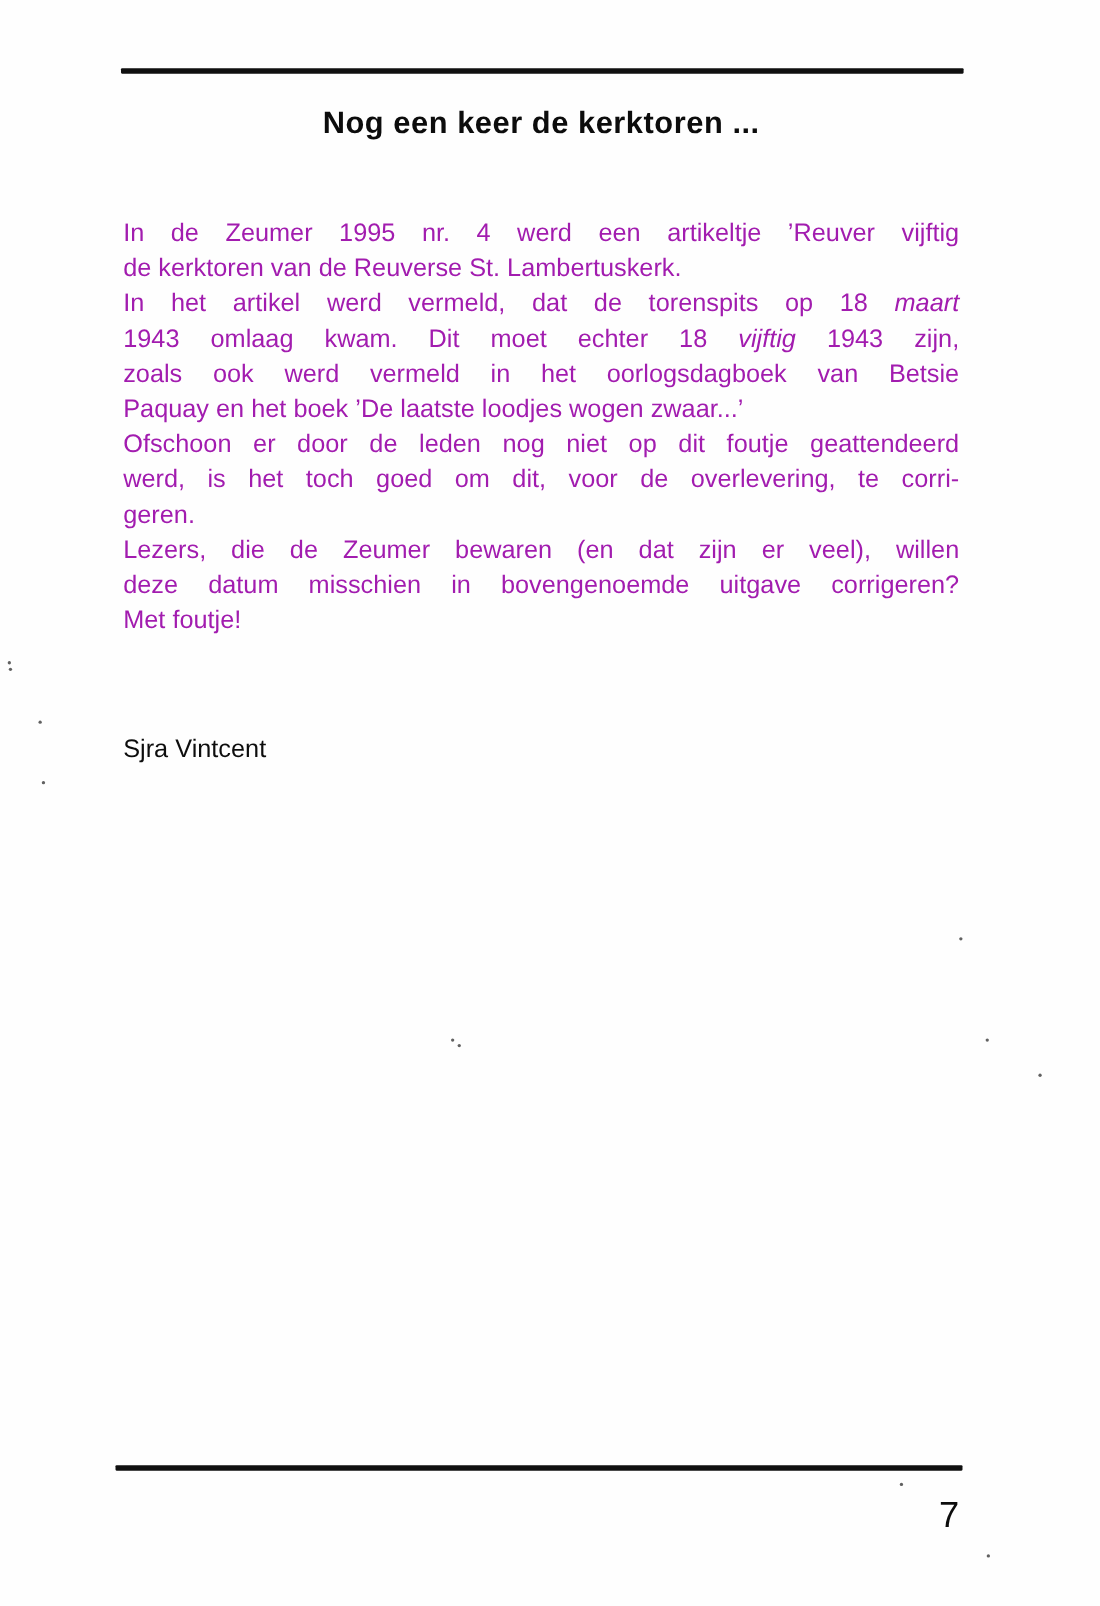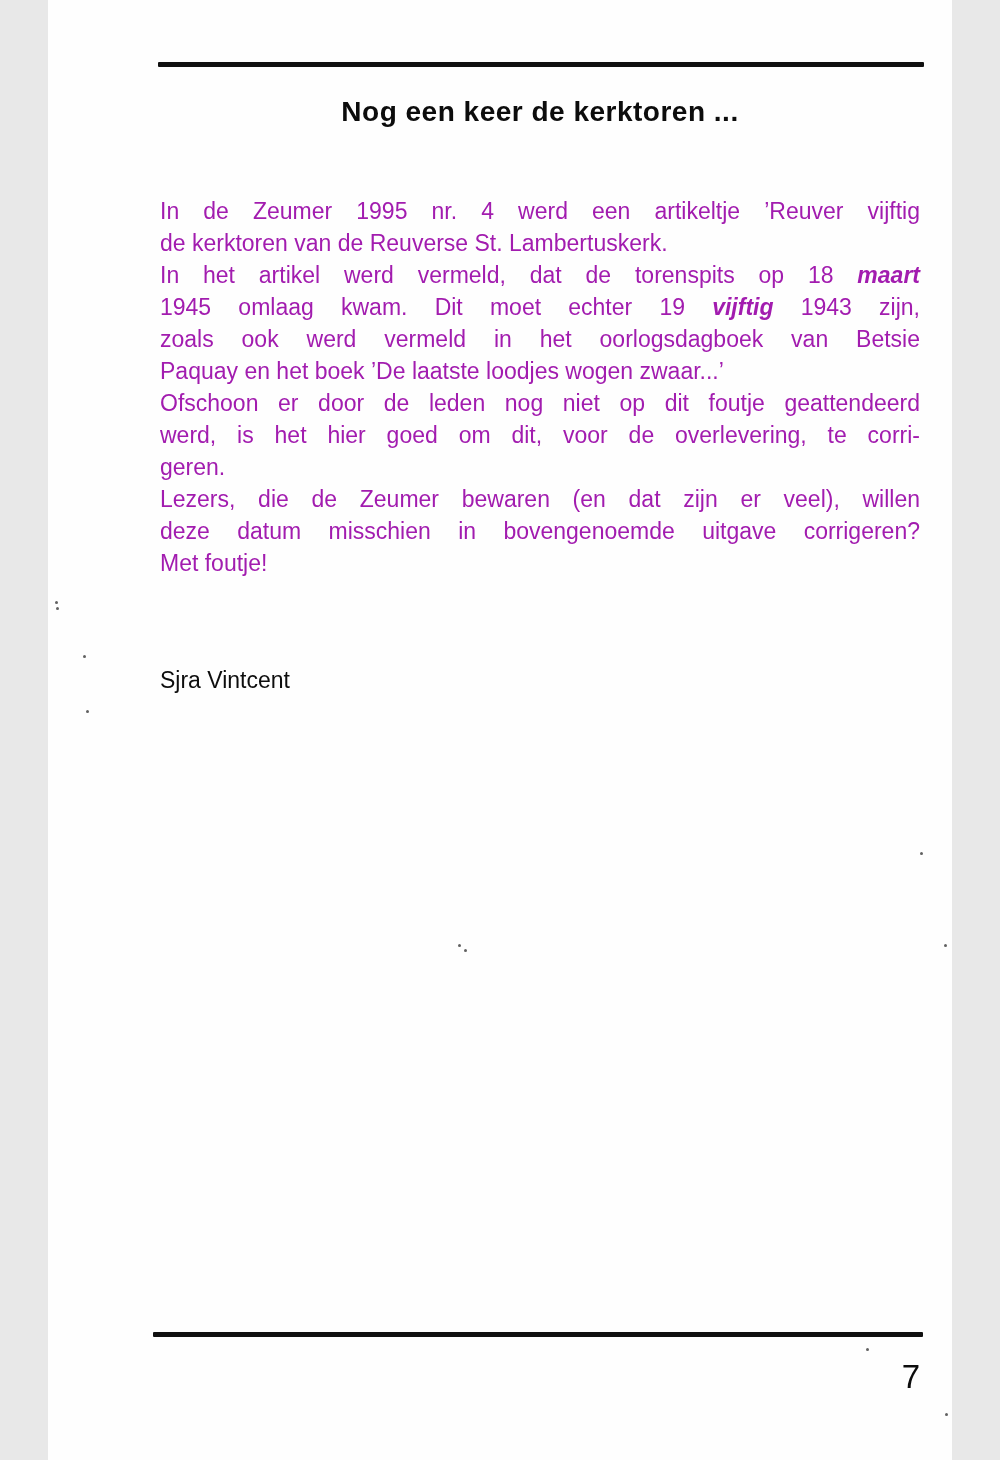--- a/index.html
+++ b/index.html
@@ -2,21 +2,21 @@
 <html lang="nl"><head>
 <meta charset="utf-8">
 <style>
   html, body {
     margin: 0;
     padding: 0;
     background: #e8e8e8;
   }
   .page {
     position: relative;
-    width: 904px;
+    width: 1000px;
     height: 1460px;
     margin: 0 auto;
     background: #fefefe;
     color: #111111;
     font-family: "Liberation Sans", "DejaVu Sans", sans-serif;
     overflow: hidden;
   }
   .rule {
     position: absolute;
     background: #101010;
@@ -48,21 +48,21 @@
   .line {
     height: 32px;
     text-align: left;
     white-space: normal;
   }
   .line.justified {
     text-align: justify;
     text-align-last: justify;
   }
   .emphasis {
-    font-weight: 700;
+    font-weight: 400;
     font-style: italic;
   }
   .signature {
     position: absolute;
     left: 112px;
     top: 667px;
     width: 760px;
     text-align: left;
     font-size: 23px;
     color: #0d0d0d;
@@ -91,25 +91,25 @@
 <div class="page">
 
   <div class="rule rule-top"></div>
 
   <h1 class="title">Nog een keer de kerktoren ...</h1>
 
   <div class="body-text" id="article-body">
       <div class="line justified"><span>In de Zeumer 1995 nr. 4 werd een artikeltje ’Reuver vijftig</span></div>
       <div class="line"><span>de kerktoren van de Reuverse St. Lambertuskerk.</span></div>
       <div class="line justified"><span>In het artikel werd vermeld, dat de torenspits op 18 </span><span class="emphasis">maart</span></div>
-      <div class="line justified"><span>1945 omlaag kwam. Dit moet echter 19 </span><span class="emphasis">vijftig</span><span> 1943 zijn,</span></div>
+      <div class="line justified"><span>1943 omlaag kwam. Dit moet echter 18 </span><span class="emphasis">vijftig</span><span> 1943 zijn,</span></div>
       <div class="line justified"><span>zoals ook werd vermeld in het oorlogsdagboek van Betsie</span></div>
       <div class="line"><span>Paquay en het boek ’De laatste loodjes wogen zwaar...’</span></div>
       <div class="line justified"><span>Ofschoon er door de leden nog niet op dit foutje geattendeerd</span></div>
-      <div class="line justified"><span>werd, is het hier goed om dit, voor de overlevering, te corri-</span></div>
+      <div class="line justified"><span>werd, is het toch goed om dit, voor de overlevering, te corri-</span></div>
       <div class="line"><span>geren.</span></div>
       <div class="line justified"><span>Lezers, die de Zeumer bewaren (en dat zijn er veel), willen</span></div>
       <div class="line justified"><span>deze datum misschien in bovengenoemde uitgave corrigeren?</span></div>
       <div class="line"><span>Met foutje!</span></div>
     </div>
 
   <div class="signature">Sjra Vintcent</div>
 
   <div class="rule rule-bottom"></div>
 

